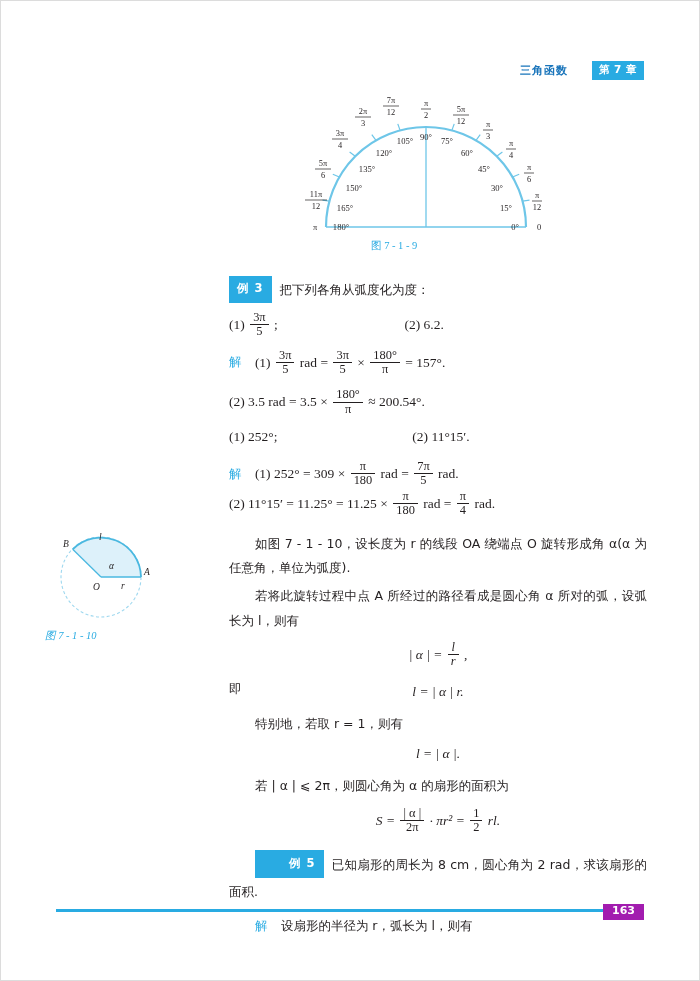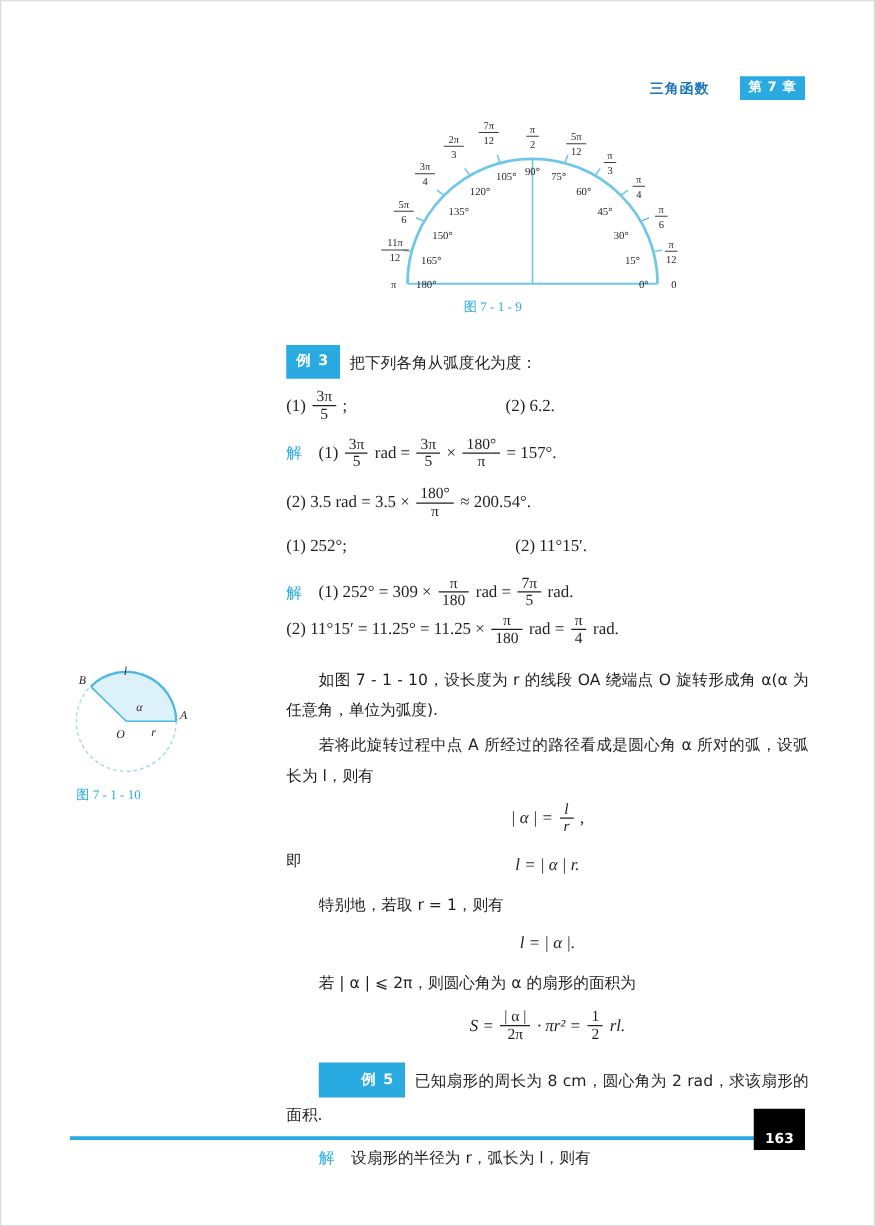--- a/index.html
+++ b/index.html
@@ -40,21 +40,21 @@
   .fig-caption{
     position:absolute;font-size:10.5px;color:#29abe2;
     font-family:"Liberation Serif", serif;
     white-space:nowrap;
   }
   .fig199-cap{left:370px;top:238px;}
   
   .fig1110{
     position:absolute;left:48px;top:518px;width:120px;height:110px;
   }
-  .fig1110-cap{left:60px;top:628px;}
+  .fig1110-cap{left:44px;top:628px;font-style:italic;}
   
   .body{
     position:absolute;left:228px;top:262px;width:418px;
     font-size:13.5px;line-height:1.9;
   }
   .row{margin:0 0 2px 0;white-space:nowrap;}
   .ex-label{
     display:inline-block;background:#29abe2;color:#fff;
     font-family:"DejaVu Sans", sans-serif;
     font-size:11.5px;font-weight:bold;
@@ -76,23 +76,23 @@
   .frac .num{display:block;padding:0 3px;}
   .frac .den{display:block;border-top:1px solid #231f20;padding:0 3px;}
   .it{font-style:italic;}
   .ctr{text-align:center;white-space:nowrap;}
   
   .footer-rule{
     position:absolute;left:55px;right:55px;bottom:68px;height:3px;background:#29abe2;
   }
   .page-num{
     position:absolute;right:55px;bottom:60px;
-    background:#000000;color:#fff;font-weight:bold;
+    background:#a21caf;color:#fff;font-weight:bold;
     font-family:"DejaVu Sans", sans-serif;font-size:11px;
-    padding:17px 9px 3px;
+    padding:0 9px 3px;
   }
 </style>
 </head>
 <body>
 
 <div class="page">
 
   <div class="header">
     <span class="chap-title">三角函数</span>
     <span class="chap-badge">第 7 章</span>

